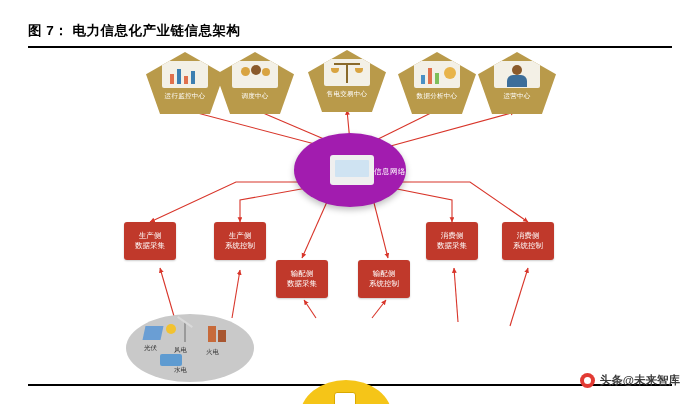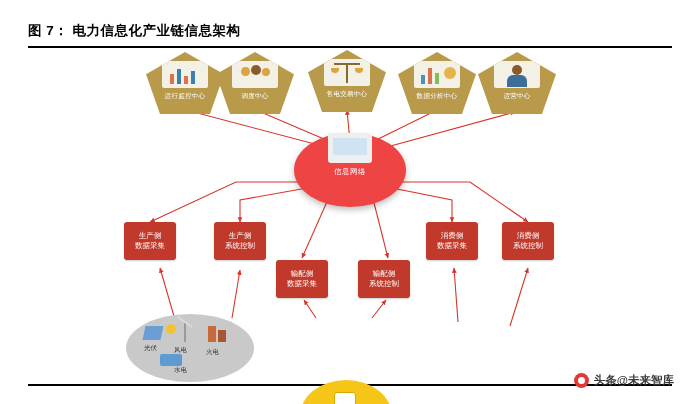--- a/index.html
+++ b/index.html
@@ -16,22 +16,22 @@
   .abs{position:absolute;}
 
   
   .pent{width:78px;height:62px;background:#b99a4a;
         clip-path:polygon(50% 0%, 100% 36%, 82% 100%, 18% 100%, 0% 36%);
         display:flex;flex-direction:column;align-items:center;justify-content:flex-start;}
   .pent .art{width:46px;height:27px;margin-top:9px;background:#f3f0e6;border-radius:2px;position:relative;overflow:hidden;}
   .pent .cap{font-size:6.5px;color:#ffffff;margin-top:4px;letter-spacing:.3px;white-space:nowrap;}
 
   
-  .hub{width:112px;height:74px;border-radius:50%;background:#ef4444;
-       display:flex;flex-direction:column;align-items:center;justify-content:flex-start;
+  .hub{width:112px;height:74px;border-radius:50%;background:#a21caf;
+       display:flex;flex-direction:row;align-items:center;justify-content:flex-end;
        box-shadow:0 3px 6px rgba(0,0,0,.25);}
   .hub .screen{width:44px;height:30px;background:#efefef;border-radius:3px;position:relative;}
   .hub .screen:after{content:"";position:absolute;left:5px;top:5px;width:34px;height:17px;background:#cfe3f2;border-radius:1px;}
   .hub .cap{font-size:7.5px;color:#fff;margin-top:4px;letter-spacing:.5px;}
 
   
   .rbox{background:#c0392b;border-radius:3px;display:flex;flex-direction:column;
         align-items:center;justify-content:center;color:#fff;font-size:7.5px;line-height:10px;
         box-shadow:0 1px 2px rgba(0,0,0,.2);}
   .rbox span{white-space:nowrap;}
@@ -39,21 +39,21 @@
   
   .ell{border-radius:50%;display:flex;align-items:center;justify-content:center;position:relative;}
   .ell-grey{background:#c9c9c9;}
   .ell-yellow{background:#f5c518;}
   .ell .lbl{position:absolute;font-size:6.5px;color:#3a3a3a;white-space:nowrap;}
 
   
   svg.links{position:absolute;left:0;top:0;width:700px;height:404px;pointer-events:none;}
 
   
-  .wm{position:absolute;right:26px;bottom:16px;display:flex;align-items:center;gap:5px;}
+  .wm{position:absolute;right:20px;bottom:16px;display:flex;align-items:center;gap:5px;}
   .wm .dot{width:15px;height:15px;border-radius:50%;background:#e23a33;position:relative;}
   .wm .dot:after{content:"";position:absolute;left:4px;top:4px;width:7px;height:7px;border-radius:50%;background:#fff;}
   .wm .t{font-size:11.5px;color:#3c3c3c;font-weight:bold;white-space:nowrap;}
 
   
   .bar{position:absolute;bottom:4px;width:4px;background:#e0704c;}
   .person{position:absolute;border-radius:50%;}
 </style>
 </head>
 <body>

